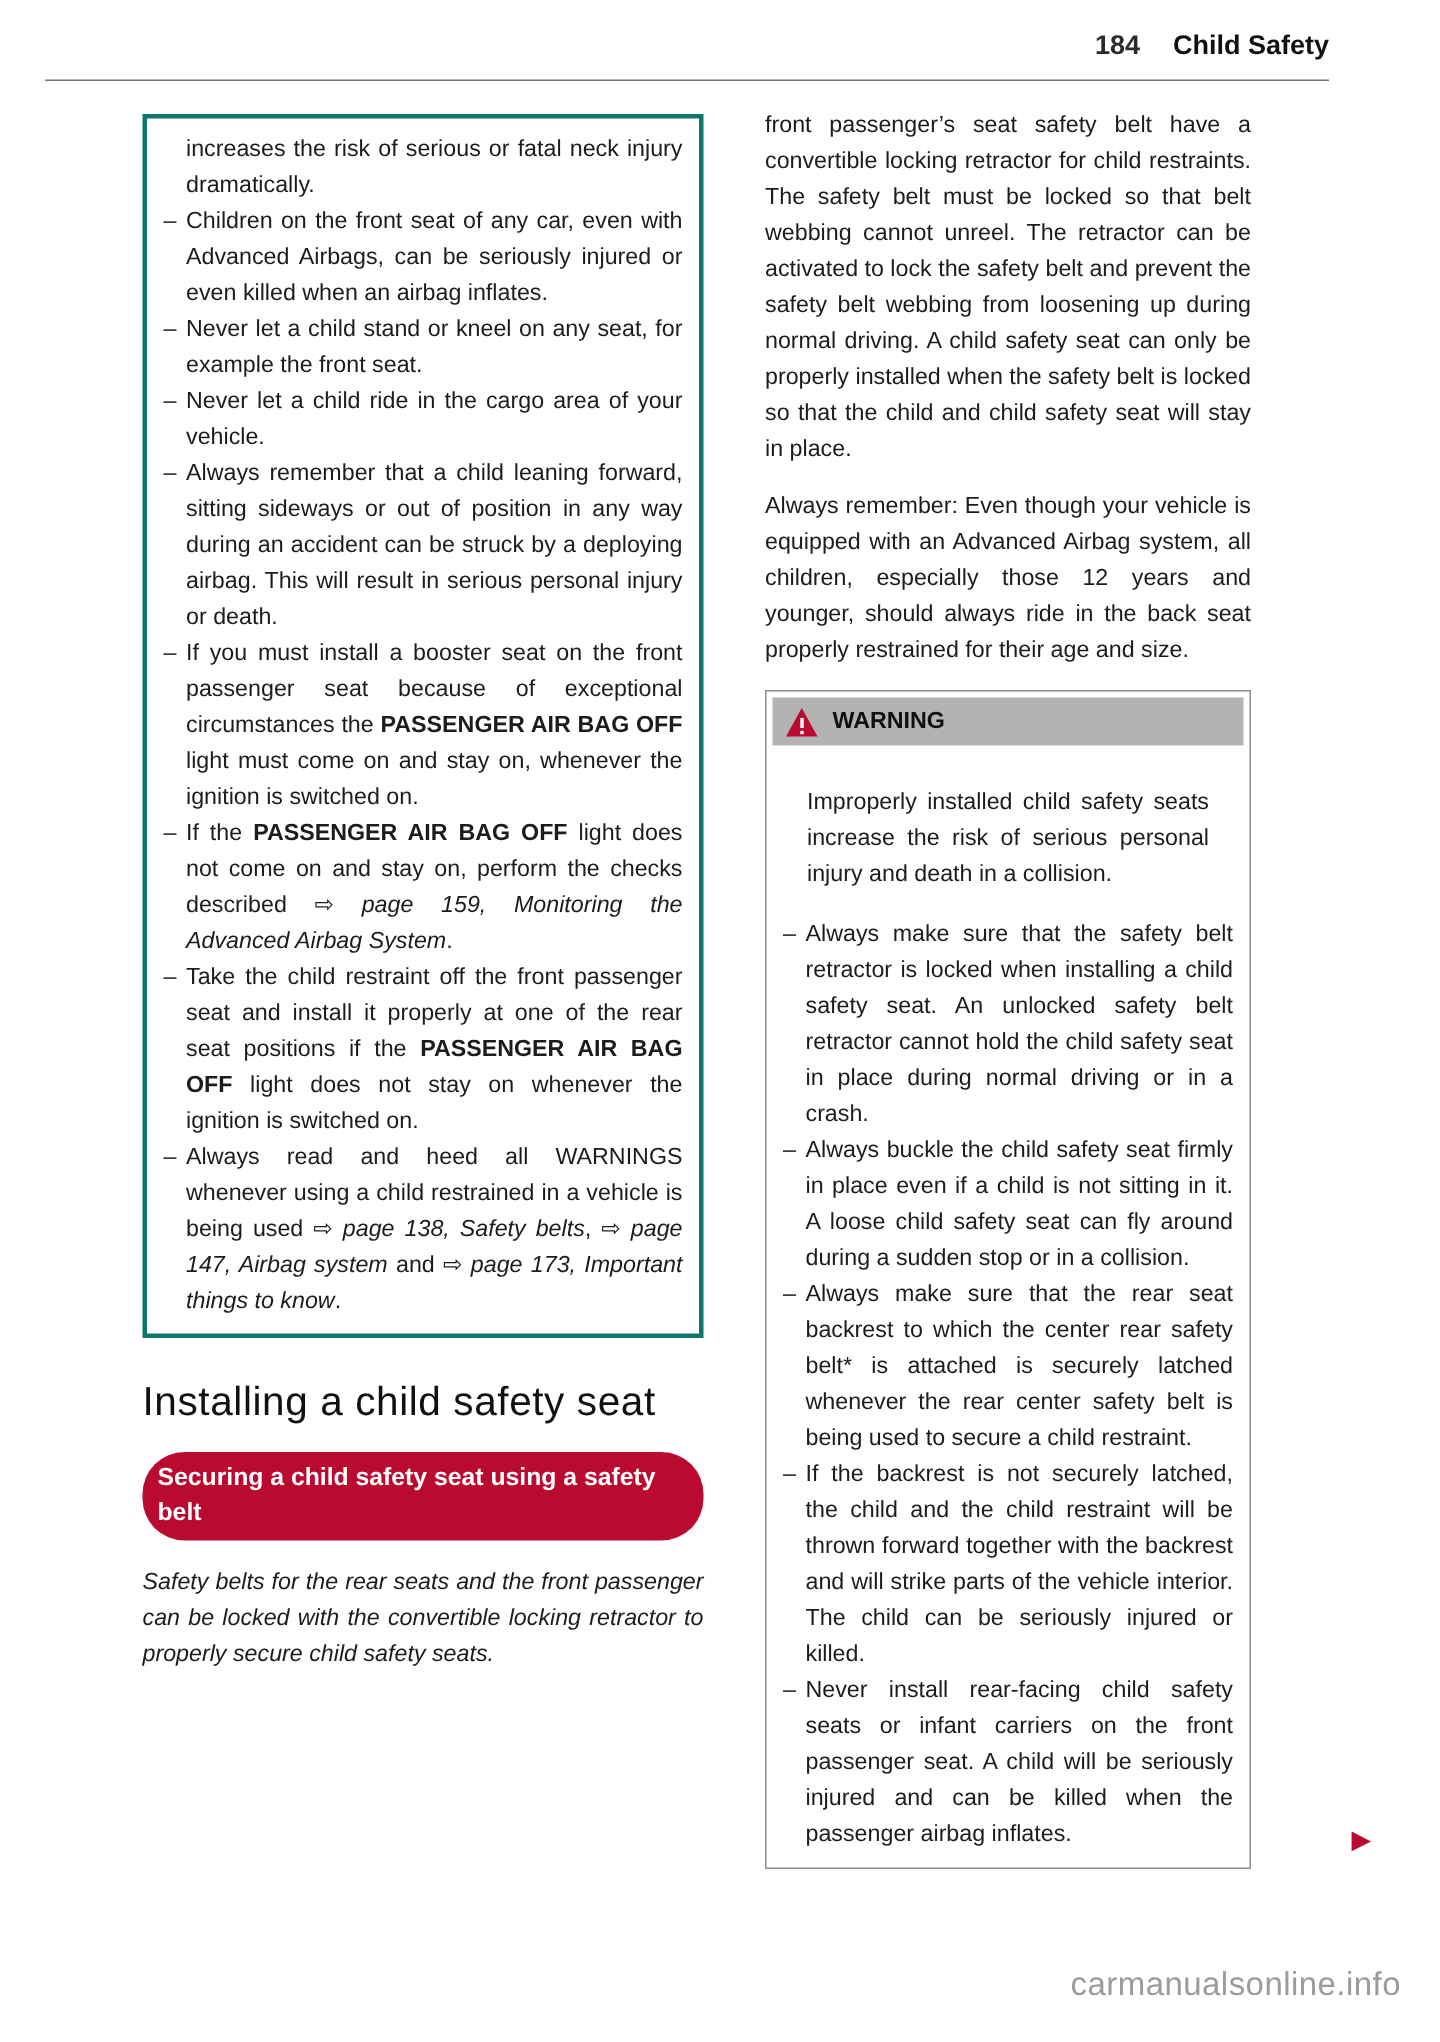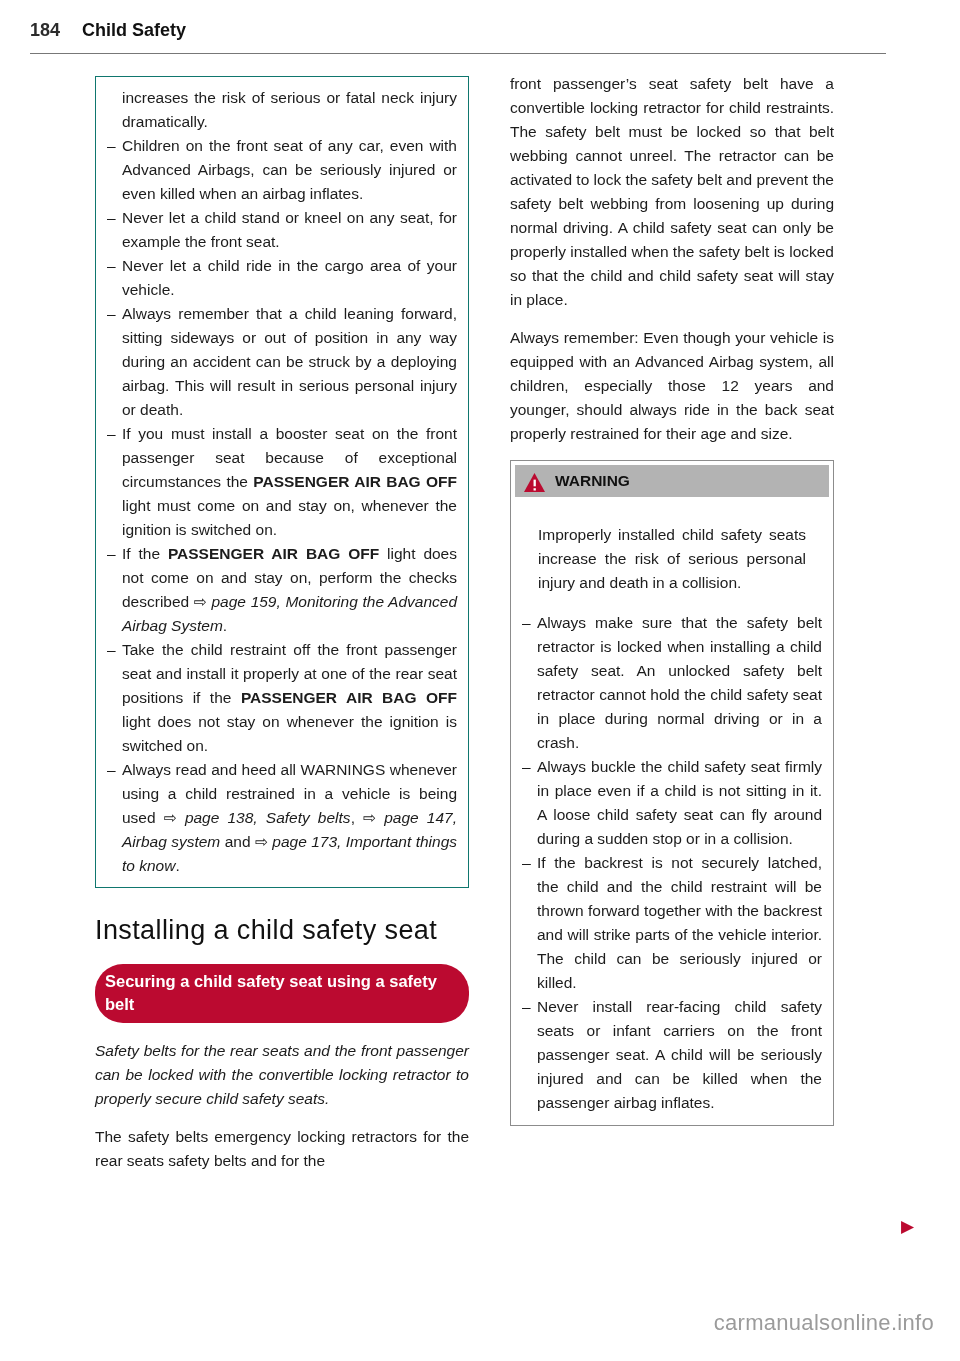--- a/index.html
+++ b/index.html
@@ -20,34 +20,35 @@
   
   .page-header {
     position: absolute;
     top: 20px;
     left: 30px;
     right: 74px;
     border-bottom: 1px solid #777;
     padding-bottom: 12px;
     font-size: 18px;
     font-weight: bold;
+    text-align: right;
   }
   .page-header .page-num { color: #2b2b2b; margin-right: 22px; }
   .page-header .section  { color: #111; }
 
   
   .col { position: absolute; top: 72px; font-size: 15.5px; line-height: 24px; }
   .col-left  { left: 95px;  width: 374px; }
   .col-right { left: 510px; width: 324px; }
 
   p { margin: 0 0 14px 0; text-align: justify; }
 
   
   .frame-box {
-    border: 1px solid #0f766e;
+    border: 3px solid #0f766e;
     padding: 9px 11px 9px 11px;
     margin-top: 4px;
     box-sizing: border-box;
   }
   ul.dash-list { list-style: none; margin: 0; padding: 0; }
   li.dash-item { position: relative; padding-left: 15px; margin: 0; text-align: justify; }
   li.dash-item .dash { position: absolute; left: 0; top: 0; }
   .box-lead { padding-left: 15px; margin: 0; text-align: justify; }
 
   .seg-b { font-weight: bold; }
@@ -78,21 +79,21 @@
   .warning-box {
     border: 1px solid #8c8c8c;
     margin-top: 6px;
     box-sizing: border-box;
   }
   .warning-header {
     background: var(--warning-gray, #b3b3b3);
     margin: 4px;
     padding: 4px 8px;
     display: flex;
-    align-items: flex-end;
+    align-items: center;
     gap: 9px;
     font-weight: bold;
     font-size: 15.5px;
     color: #101010;
   }
   .warn-icon { display: inline-block; width: 23px; height: 21px; flex: 0 0 auto; }
   .warning-body { padding: 6px 11px 10px 11px; }
   .warning-body .warn-lead { margin: 16px; text-align: justify; }
 
   
@@ -137,21 +138,20 @@
         <li class="dash-item"><span class="dash">–</span><span><span>Always read and heed all WARNINGS whenever using a child restrained in a vehicle is being used </span><span>⇨ </span><span class="seg-i">page 138, Safety belts</span><span>, </span><span>⇨ </span><span class="seg-i">page 147, Airbag system</span><span> and </span><span>⇨ </span><span class="seg-i">page 173, Important things to know</span><span>.</span></span></li>
       </ul>
     </div>
 
     <h1 class="big-heading">Installing a child safety seat</h1>
 
     <div class="red-banner">Securing a child safety seat using a safety belt</div>
 
     <p class="note-italic">Safety belts for the rear seats and the front passenger can be locked with the convertible locking retractor to properly secure child safety seats.</p>
 
-    <p>The safety belts emergency locking retractors for the rear seats safety belts and for the</p>
   </div>
 
   <div class="col col-right">
 
     <p>front passenger’s seat safety belt have a convertible locking retractor for child restraints. The safety belt must be locked so that belt webbing cannot unreel. The retractor can be activated to lock the safety belt and prevent the safety belt webbing from loosening up during normal driving. A child safety seat can only be properly installed when the safety belt is locked so that the child and child safety seat will stay in place.</p>
     <p>Always remember: Even though your vehicle is equipped with an Advanced Airbag system, all children, especially those 12 years and younger, should always ride in the back seat properly restrained for their age and size.</p>
 
     <div class="warning-box">
       <div class="warning-header">
         <span class="warn-icon">
@@ -161,21 +161,21 @@
             <rect x="11" y="17" width="2.4" height="2.4" fill="#ffffff"></rect>
           </svg>
         </span>
         <span>WARNING</span>
       </div>
       <div class="warning-body">
         <p class="warn-lead">Improperly installed child safety seats increase the risk of serious personal injury and death in a collision.</p>
         <ul class="dash-list">
           <li class="dash-item"><span class="dash">–</span><span>Always make sure that the safety belt retractor is locked when installing a child safety seat. An unlocked safety belt retractor cannot hold the child safety seat in place during normal driving or in a crash.</span></li>
           <li class="dash-item"><span class="dash">–</span><span>Always buckle the child safety seat firmly in place even if a child is not sitting in it. A loose child safety seat can fly around during a sudden stop or in a collision.</span></li>
-          <li class="dash-item"><span class="dash">–</span></li>
+          <li class="dash-item"><span class="dash">–</span><span>Always make sure that the rear seat backrest to which the center rear safety belt* is attached is securely latched whenever the rear center safety belt is being used to secure a child restraint.</span></li>
           <li class="dash-item"><span class="dash">–</span><span>If the backrest is not securely latched, the child and the child restraint will be thrown forward together with the backrest and will strike parts of the vehicle interior. The child can be seriously injured or killed.</span></li>
           <li class="dash-item"><span class="dash">–</span><span>Never install rear-facing child safety seats or infant carriers on the front passenger seat. A child will be seriously injured and can be killed when the passenger airbag inflates.</span></li>
         </ul>
       </div>
     </div>
   </div>
 
   <div class="continue-arrow">▶</div>
 
   <div class="watermark">carmanualsonline.info</div>

